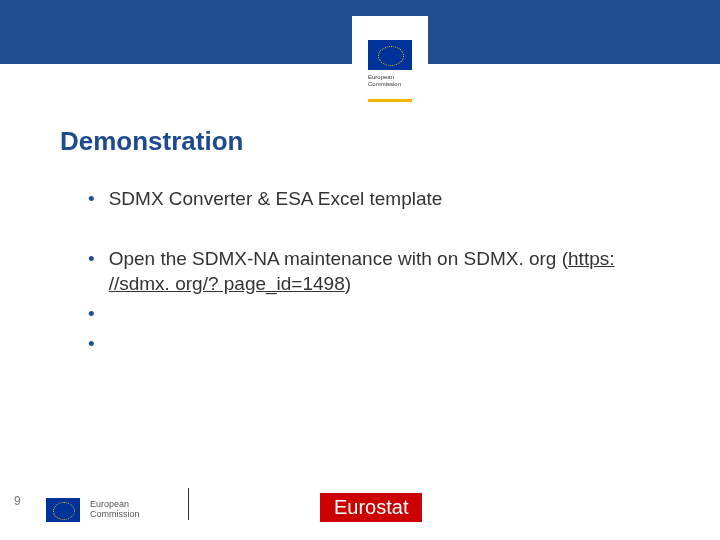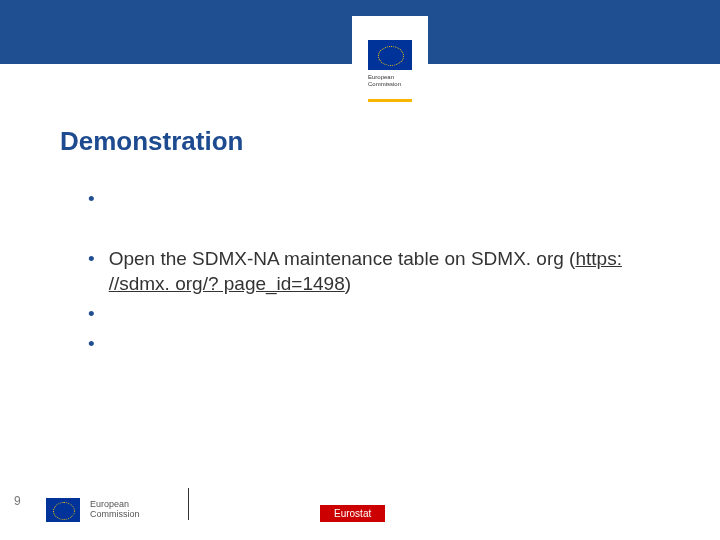--- a/index.html
+++ b/index.html
@@ -135,21 +135,21 @@
     height: 32px;
     background: #333;
   }
   .eurostat-box {
     position: absolute;
     left: 320px;
     bottom: 0;
     padding: 3px 14px;
     background: #cc0000;
     color: #fff;
-    font-size: 10px;
+    font-size: 20px;
   }
 </style>
 </head>
 <body>
 
 <div class="top-band">
   <div class="logo-top">
     <div class="logo-top-flag"></div>
     <div class="logo-top-text">
       <span>European</span><br>
@@ -158,26 +158,27 @@
     <div class="logo-top-rule"></div>
   </div>
 </div>
 
 <h1 class="slide-title">Demonstration</h1>
 
 <div class="content">
 
   <div class="bullet">
     <span class="dot">•</span>
+    <span>SDMX Converter &amp; ESA Excel template</span>
   </div>
 
   <div class="bullet group2-first">
     <span class="dot">•</span>
     <span>
-      <span>Open the SDMX-NA maintenance table on SDMX. org (</span><span class="link">https: //sdmx. org/? page_id=1498</span><span>)</span>
+      <span>Open the SDMX-NA maintenance with on SDMX. org (</span><span class="link">https: //sdmx. org/? page_id=1498</span><span>)</span>
     </span>
   </div>
 
   <div class="bullet">
     <span class="dot">•</span>
   </div>
 
   <div class="bullet">
     <span class="dot">•</span>
   </div>

